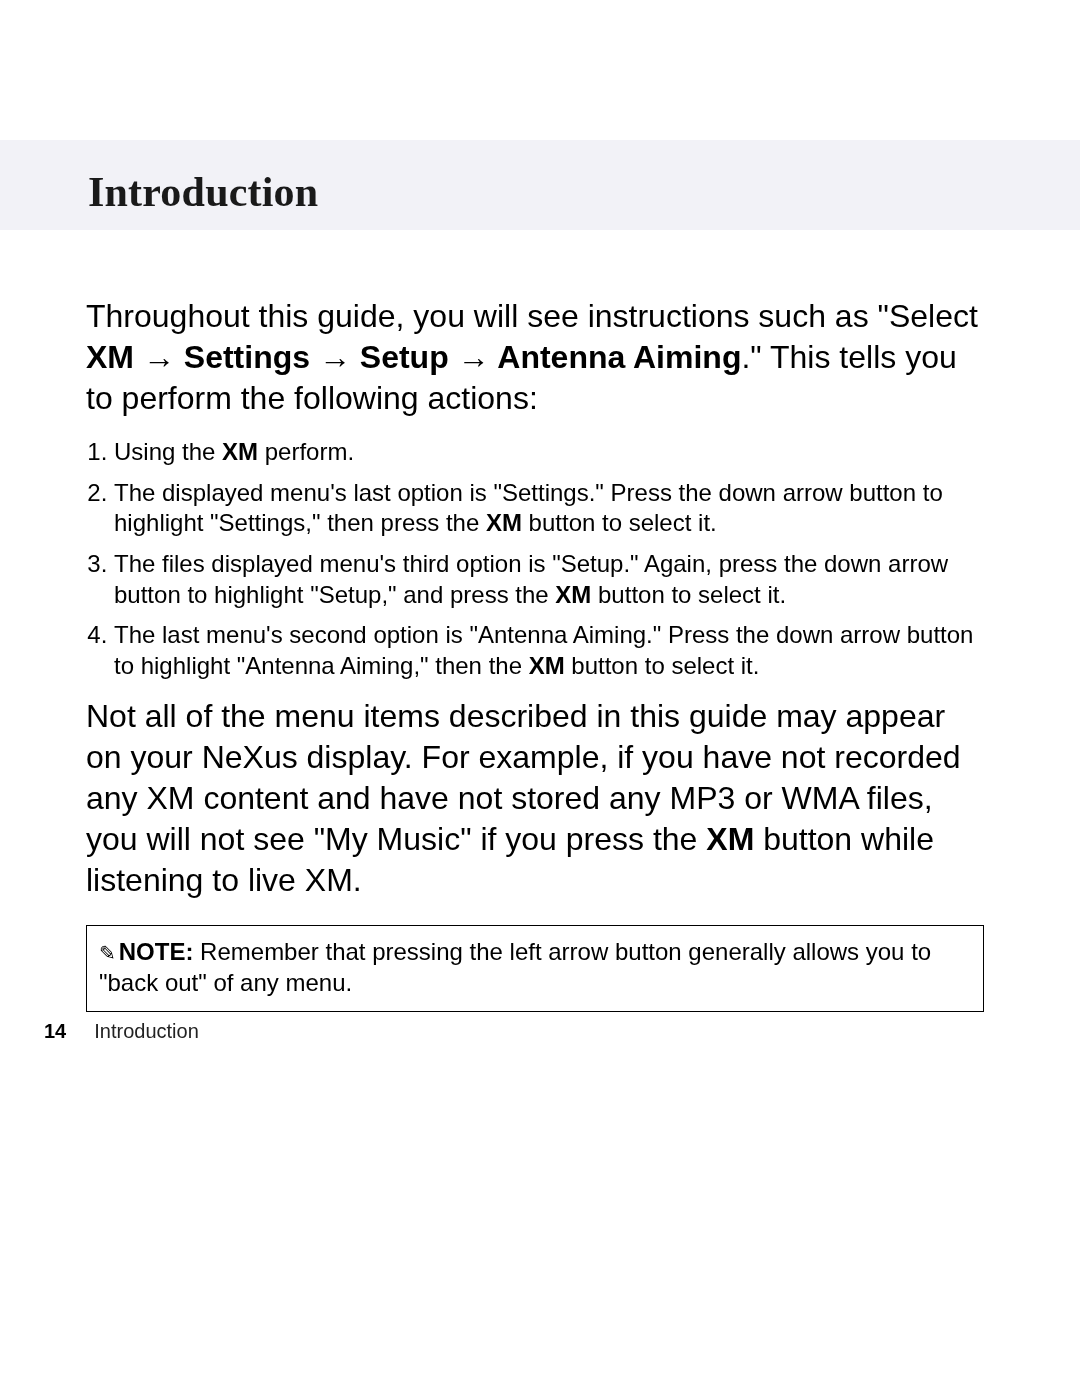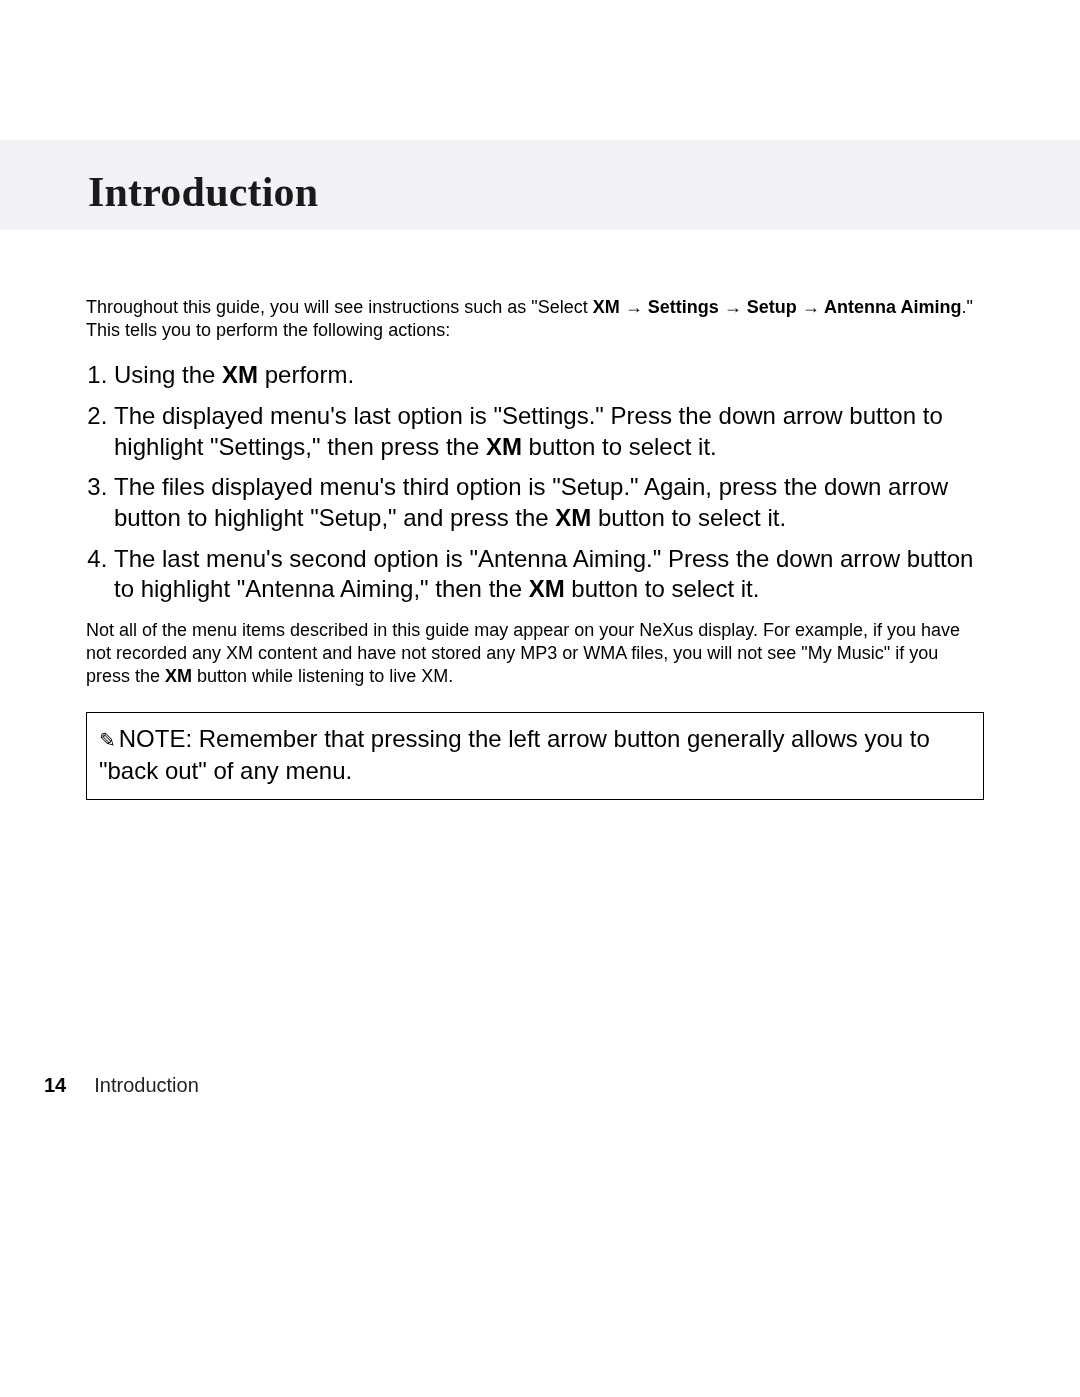--- a/index.html
+++ b/index.html
@@ -42,21 +42,21 @@
     width: 898px;
   }
   .heading {
     font-size: 38px;
     font-weight: 800;
     letter-spacing: -0.5px;
     margin: 0 0 4px 0;
     font-family: Arial, Helvetica, sans-serif;
   }
   .para {
-    font-size: 18px;
+    font-size: 32px;
     line-height: 1.28;
     margin: 0 0 18px 0;
     font-family: "Helvetica Neue", Helvetica, Arial, sans-serif;
     font-weight: 400;
   }
   .para .b { font-weight: 700; }
   .arrow { font-weight: 700; }
   ol.steps {
     margin: 0 0 14px 0;
     padding-left: 28px;
@@ -72,25 +72,25 @@
     border: 1.5px solid #000;
     padding: 10px 12px 12px 12px;
     margin-top: 24px;
     font-size: 24px;
     line-height: 1.32;
   }
   .note-box .pencil {
     font-size: 20px;
     margin-right: 3px;
   }
-  .note-box .b { font-weight: 400; }
+  .note-box .b { font-weight: 700; }
   .footer-row {
     position: absolute;
     left: 44px;
-    top: 1074px;
+    top: 1020px;
     font-size: 20px;
   }
   .footer-row .pg {
     font-weight: 700;
     margin-right: 28px;
   }
   .footer-row .lbl {
     font-weight: 400;
     color: #222;
   }

